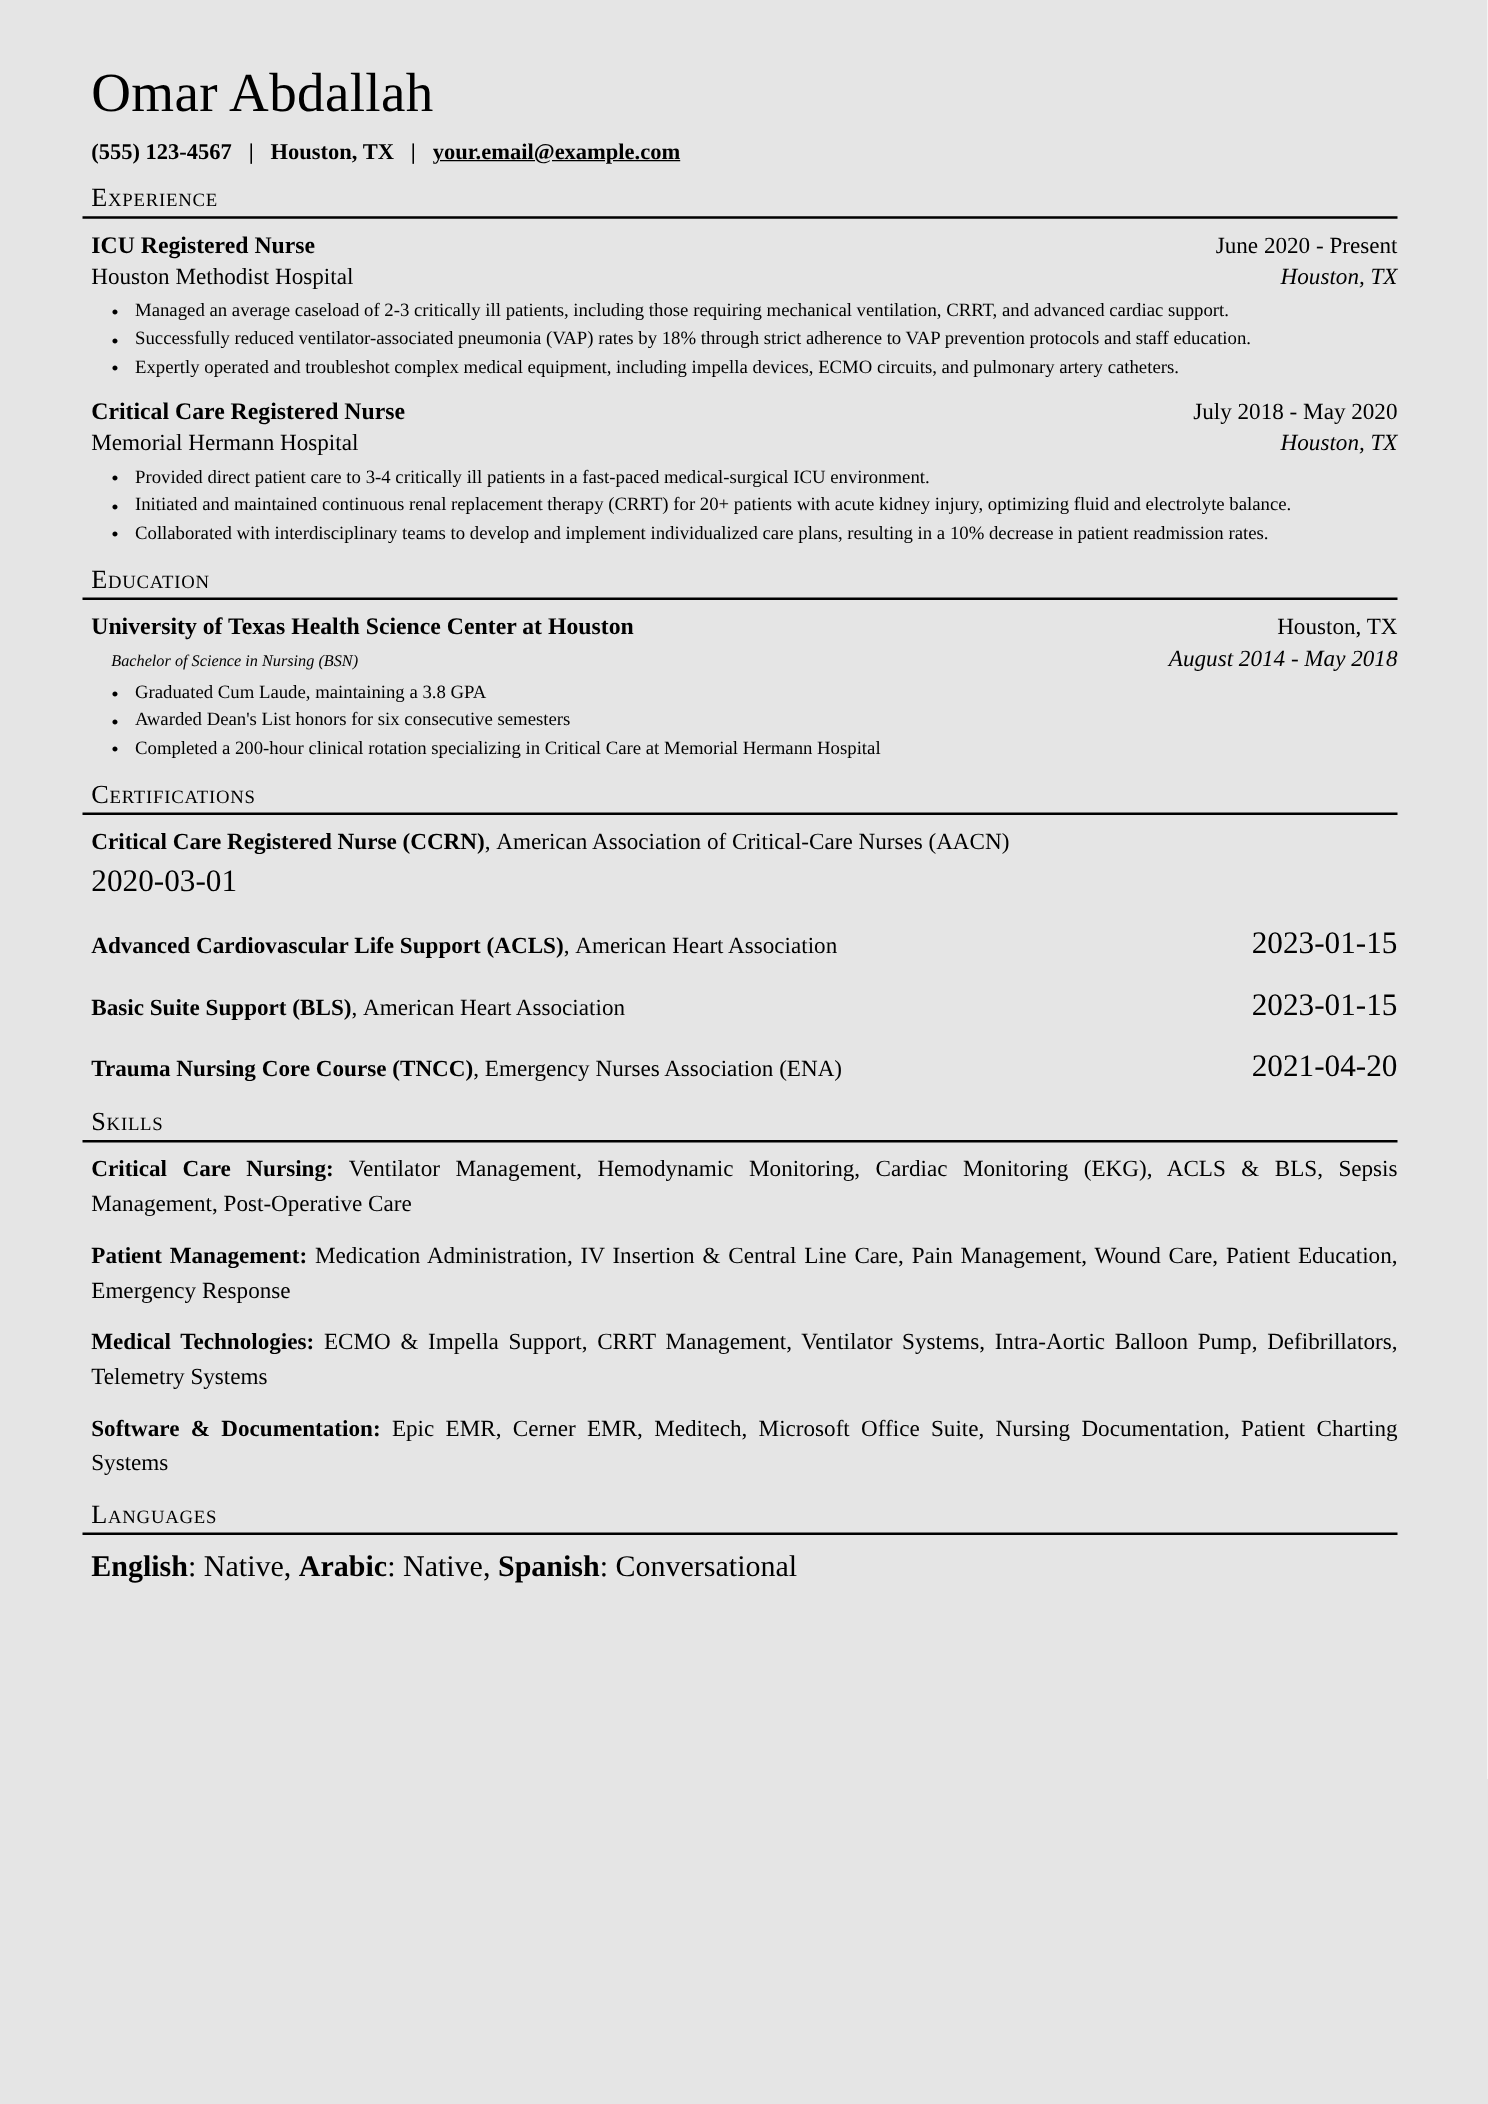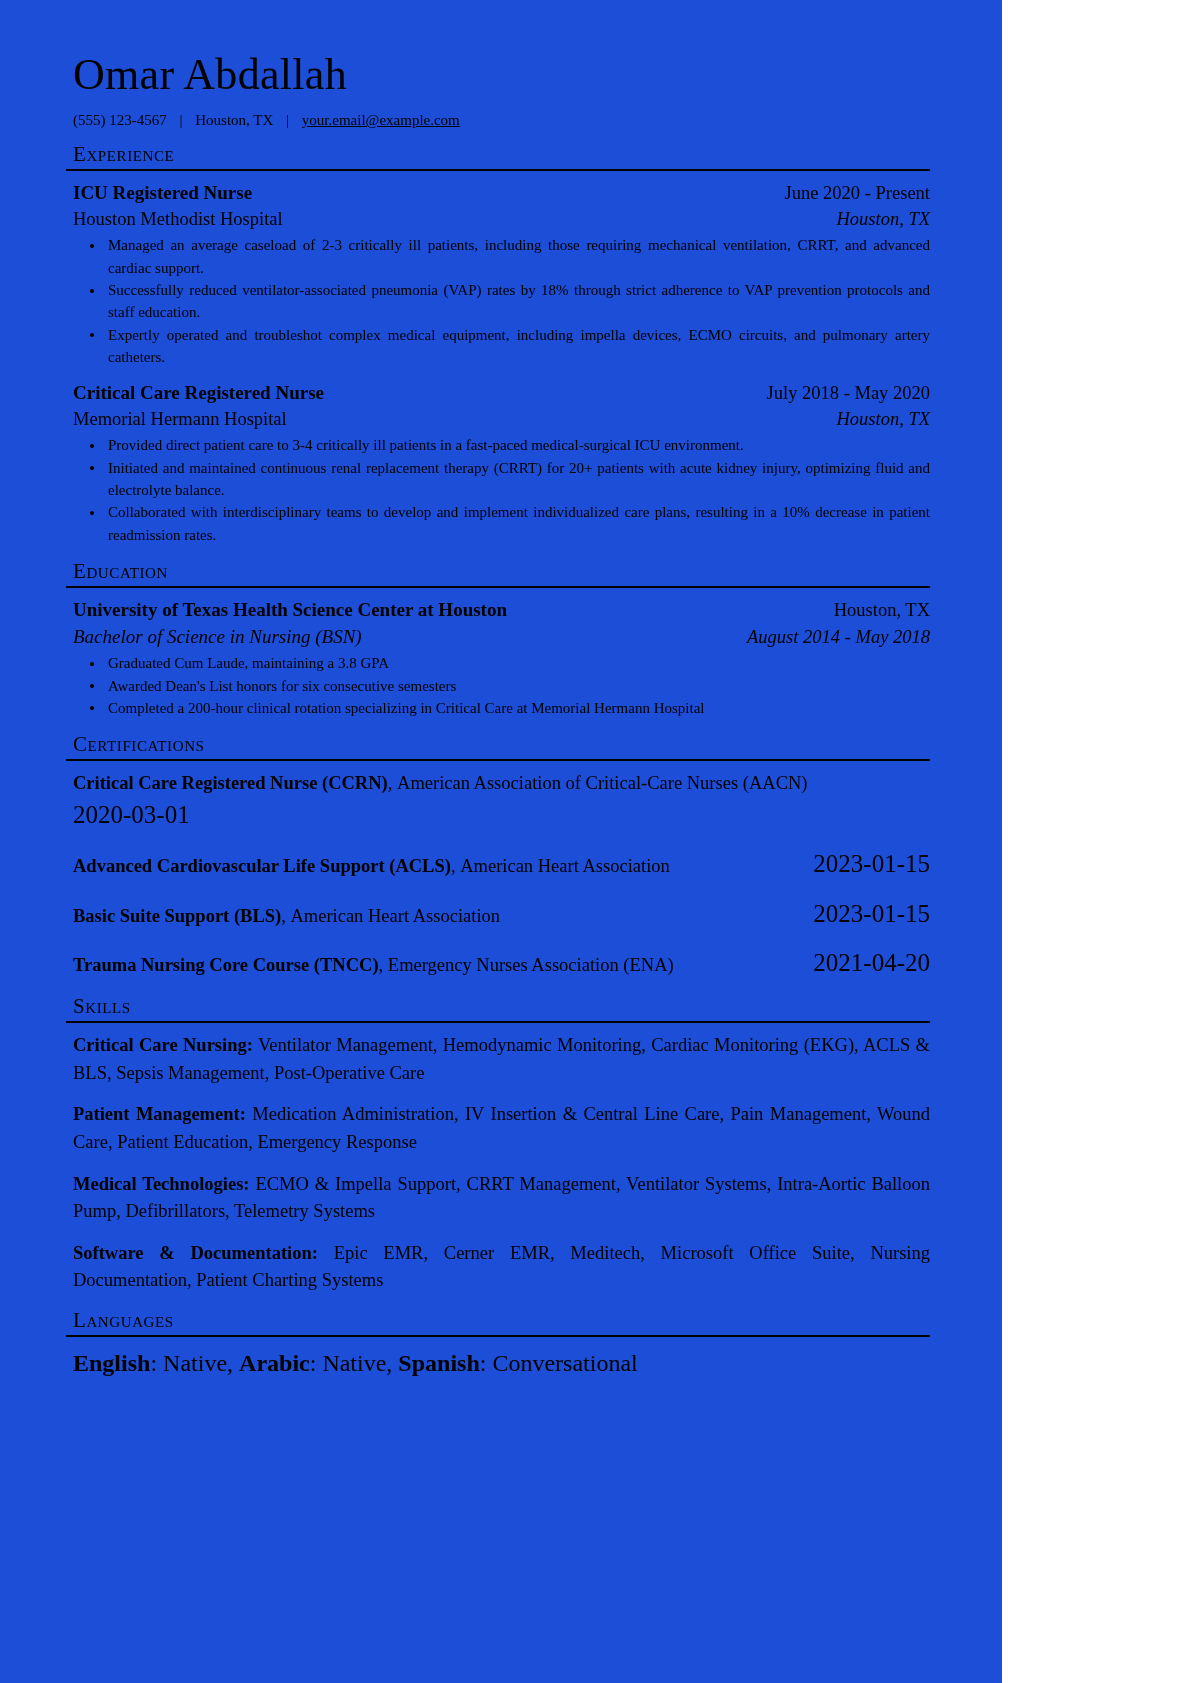--- a/index.html
+++ b/index.html
@@ -6,40 +6,41 @@
     margin: 0;
     padding: 0;
     background: #ffffff;
   }
   body {
     font-family: "Liberation Serif", "DejaVu Serif", serif;
     color: #000000;
   }
   .page {
     position: relative;
-    width: 1002px;
+    width: 1190px;
     min-height: 1683px;
-    background: #1d4ed8;
+    background: #e5e5e5;
     box-sizing: border-box;
     padding: 40px 72px 27px 73px;
   }
 
   
   .name {
     font-size: 44px;
     font-weight: normal;
     letter-spacing: 0.3px;
     line-height: 1.05;
     margin: 12px 0 0 0;
   }
   .contact {
-    font-size: 15px;
+    font-size: 18px;
     margin-top: 13px;
     line-height: 1.2;
     white-space: nowrap;
+    font-weight: bold;
   }
   .contact .sep {
     display: inline-block;
     padding: 0 9px;
     color: #000;
   }
   .contact .email {
     text-decoration: underline;
     color: #000;
   }
@@ -84,22 +85,23 @@
     font-size: 18.5px;
   }
   .entry-org {
     font-size: 18.5px;
   }
   .entry-loc {
     font-size: 18.5px;
     font-style: italic;
   }
   .entry-degree {
-    font-size: 19px;
+    font-size: 13px;
     font-style: italic;
+    margin-left: 16px;
   }
   .entry-period {
     font-size: 18.5px;
     font-style: italic;
   }
 
   ul.bullets {
     list-style: none;
     margin: 2px 0 0 0;
     padding: 0;

